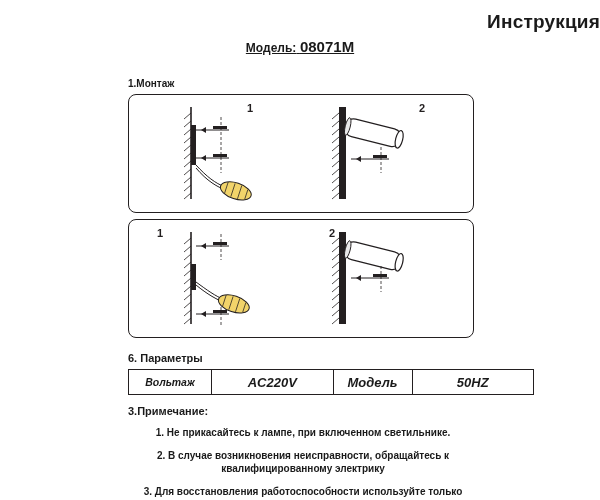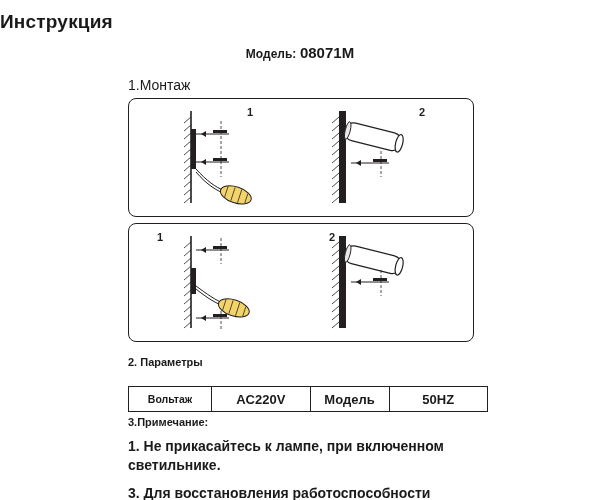--- a/index.html
+++ b/index.html
@@ -14,43 +14,44 @@
     color: #1a1a1a;
     overflow: hidden;
   }
   .page {
     position: relative;
     width: 600px;
     height: 500px;
     box-sizing: border-box;
   }
   .title {
-    text-align: left;
+    text-align: right;
     font-size: 19px;
     font-weight: bold;
     letter-spacing: 0.2px;
     margin-top: 11px;
   }
   .model-line {
     text-align: center;
     font-size: 13px;
     font-weight: bold;
-    margin-top: 11px;
+    margin-top: 5px;
+    text-decoration: underline;
   }
   .model-line .model-label {
     font-size: 12px;
   }
   .model-line .model-value {
     font-size: 15px;
   }
   .section-heading {
-    font-size: 14px;
-    font-weight: normal;
-    margin-left: 128px;
-    margin-top: 16px;
+    font-size: 10px;
+    font-weight: bold;
+    margin-left: 128px;
+    margin-top: 23px;
   }
   .diagrams {
     margin-left: 128px;
     margin-top: 5px;
     width: 346px;
   }
   .diagram-box {
     position: relative;
     border: 1px solid #231f20;
     border-radius: 8px;
@@ -79,24 +80,25 @@
 
   
   .params-heading {
     font-size: 11px;
     font-weight: bold;
     margin-left: 128px;
     margin-top: 14px;
   }
   table.params {
     margin-left: 128px;
-    margin-top: 18px;
+    margin-top: 5px;
     border-collapse: collapse;
-    width: 360px;
+    width: 406px;
     table-layout: fixed;
+    font-style: italic;
   }
   table.params td {
     border: 1px solid #231f20;
     height: 20px;
     font-size: 13px;
     font-weight: bold;
     text-align: center;
     padding: 2px 0;
   }
   table.params td.label {
@@ -105,32 +107,33 @@
   }
   td.val-voltage { font-size: 12px; }
   td.val-power { font-size: 12.5px; }
   td.freq-label { font-size: 10.5px; width: 78px; }
 
   
   .notes-heading {
     font-size: 11px;
     font-weight: bold;
     margin-left: 128px;
-    margin-top: 4px;
+    margin-top: 10px;
   }
   .notes {
     margin-left: 128px;
     margin-top: 9px;
     width: 350px;
   }
   .note {
-    font-size: 14px;
+    font-size: 10px;
     font-weight: bold;
     line-height: 1.35;
     margin-bottom: 9px;
+    text-align: center;
   }
 </style>
 </head>
 <body>
 
 <div class="page">
 
   <div class="title">Инструкция</div>
 
   <div class="model-line">
@@ -299,34 +302,35 @@
             <path d="M55 58 l5 -3 l0 6 z" fill="#231f20" stroke="none"></path>
             <rect x="72" y="54" width="14" height="3" fill="#231f20" stroke="none"></rect>
           </g>
           <line x1="80" y1="46" x2="80" y2="72" stroke="#231f20" stroke-width="0.8" stroke-dasharray="3,2"></line>
         </svg>
       </div>
     </div>
 
   </div>
 
-  <div class="params-heading">2. Параметры</div>
+  <div class="params-heading">6. Параметры</div>
 
   <table class="params">
     <tbody>
       <tr>
         <td class="label">Вольтаж</td>
         <td class="val-voltage">AC220V</td>
         <td class="freq-label">Модель</td>
         <td>50HZ</td>
       </tr>
     </tbody>
   </table>
 
   <div class="notes-heading">3.Примечание:</div>
 
   <div class="notes">
     <div class="note">1. Не прикасайтесь к лампе, при включенном светильнике.</div>
+    <div class="note">2. В случае возникновения неисправности, обращайтесь к квалифицированному электрику</div>
     <div class="note">3. Для восстановления работоспособности используйте только подходящие по характеристикам комплектующие</div>
 
   </div>
 
 </div>
 
 </body></html>

